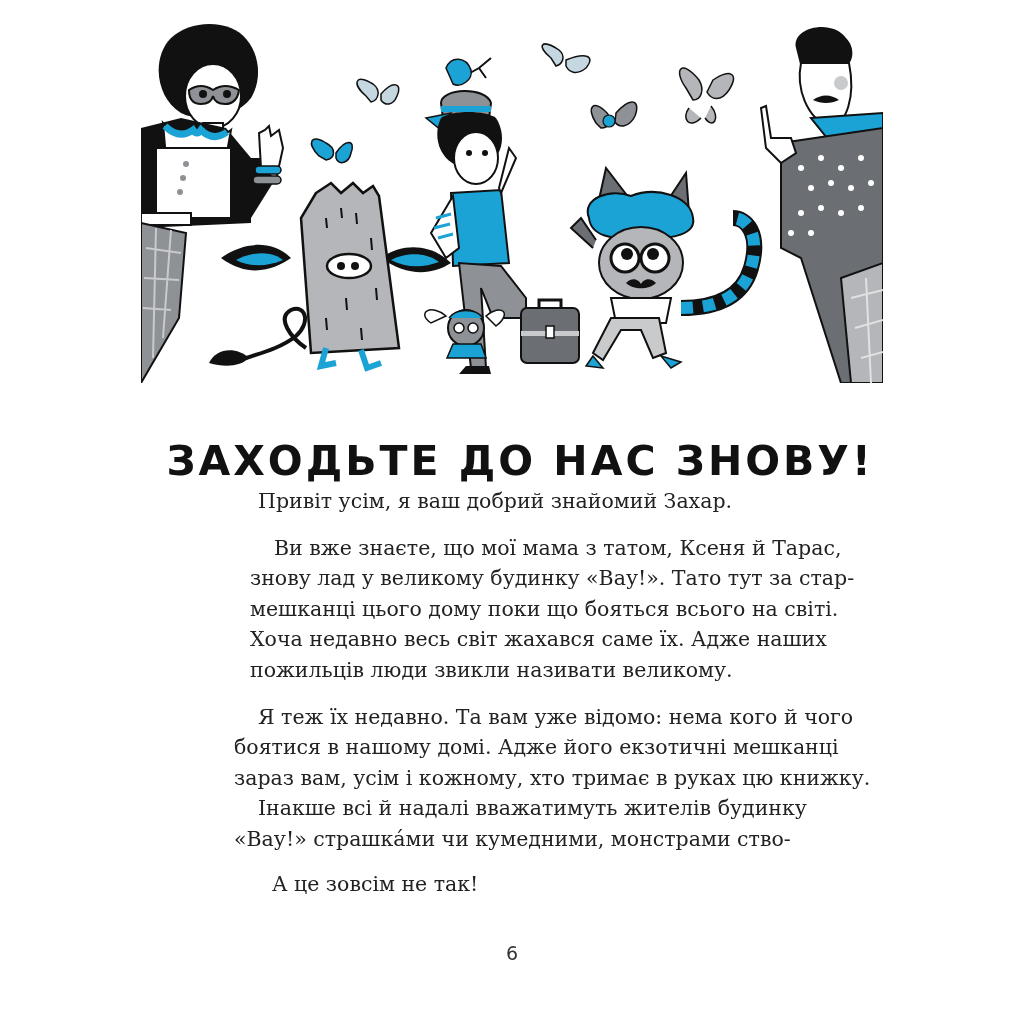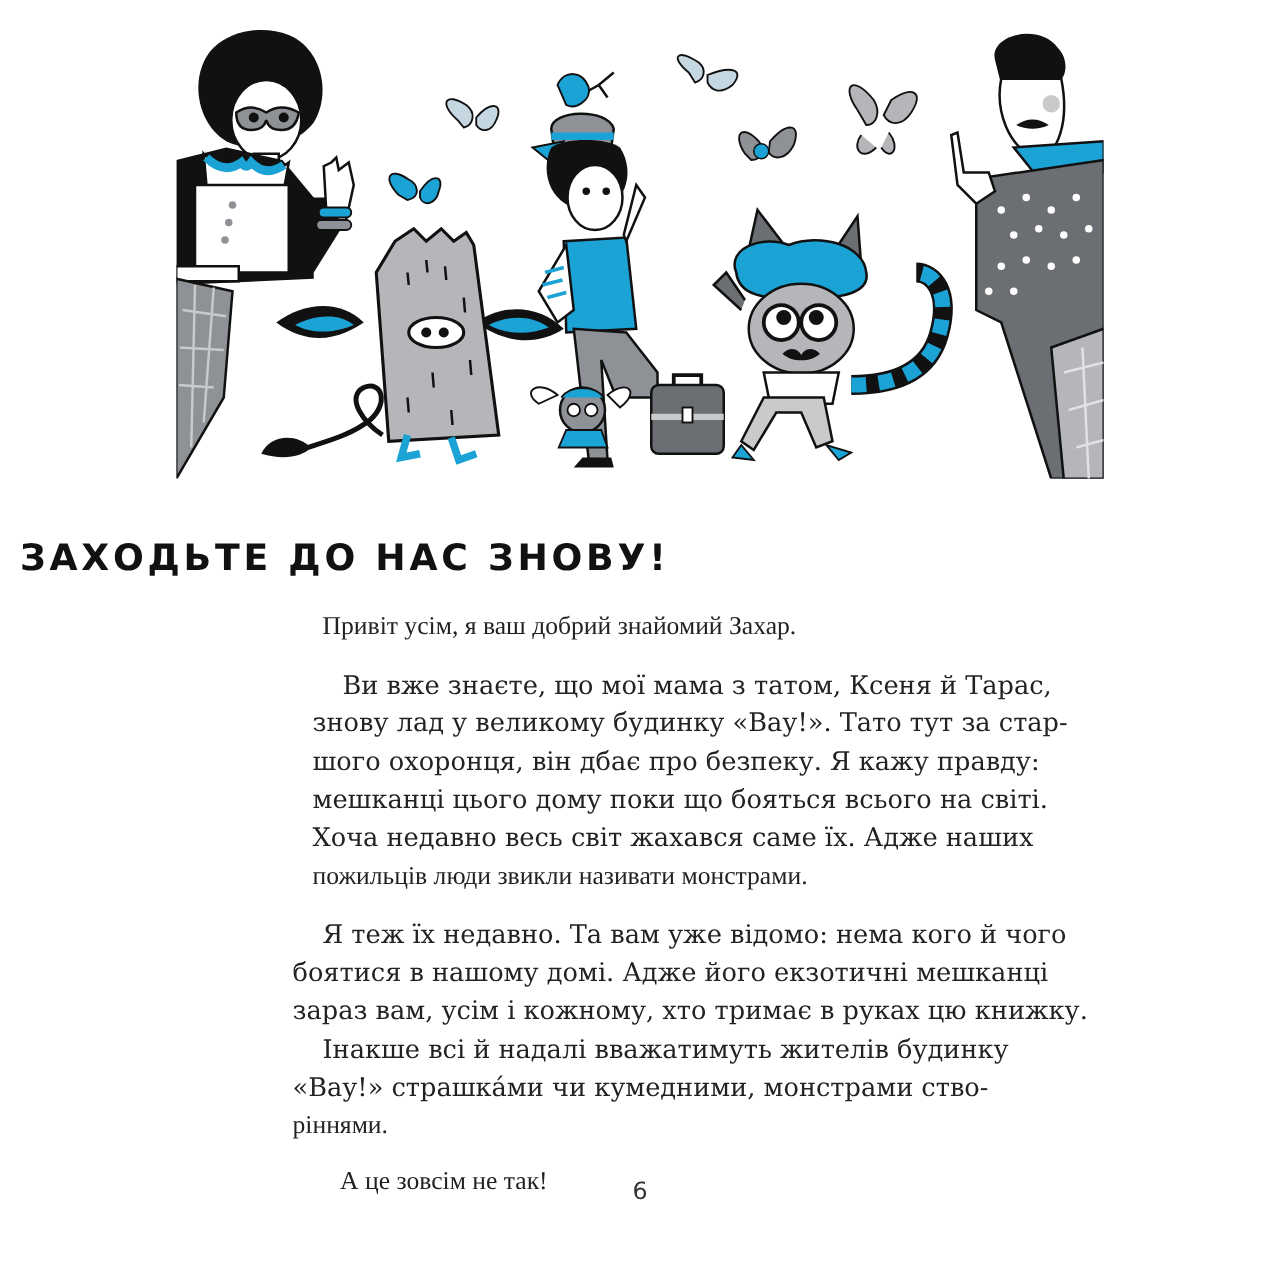--- a/index.html
+++ b/index.html
@@ -1,30 +1,30 @@
 <!DOCTYPE html>
 <html><head>
 <meta charset="utf-8">
 <style>
   html, body { margin: 0; padding: 0; background: #ffffff; }
   body { width: 1024px; height: 1024px; position: relative; overflow: hidden; font-family: "DejaVu Serif", serif; }
   .illustration { position: absolute; left: 141px; top: 18px; width: 742px; height: 365px; overflow: hidden; }
   .illustration svg { display: block; }
   .title {
-    position: absolute; left: 16px; right: 0; top: 410px; text-align: left;
-    font-family: "DejaVu Sans", sans-serif; font-weight: bold; font-size: 29px;
+    position: absolute; left: 16px; right: 0; top: 410px; text-align: center;
+    font-family: "DejaVu Sans", sans-serif; font-weight: bold; font-size: 41px;
     letter-spacing: 3px; color: #111; text-transform: uppercase;
     font-variant: small-caps;
   }
   .body-text {
     position: absolute; left: 258px; top: 486px; width: 526px;
     font-family: "DejaVu Serif", serif; font-size: 20.5px; line-height: 30.6px; color: #222;
   }
   .line { display: block; white-space: nowrap; text-align: justify; text-align-last: justify; height: 30.6px; }
-  .line.flush-left { text-align-last: left; font-family: Liberation Serif, serif; }
+  .line.flush-left { text-align-last: left; }
   .page-number {
     position: absolute; left: 0; right: 0; top: 942px; text-align: center;
     font-family: "DejaVu Sans", sans-serif; font-size: 19px; color: #333;
   }
 </style>
 </head>
 <body>
 
 <div class="illustration">
   <svg width="742" height="365" viewBox="0 0 742 365" xmlns="http://www.w3.org/2000/svg">
@@ -164,33 +164,31 @@
 
 <h1 class="title">Заходьте до нас знову!</h1>
 
 <div class="body-text">
   <p style="margin:0">
     <span class="line flush-left" style="padding-left:0">Привіт усім, я ваш добрий знайомий Захар.</span>
   </p>
   <p style="margin:16px">
     <span class="line" style="padding-left:0">Ви вже знаєте, що мої мама з татом, Ксеня й Тарас,</span>
     <span class="line" style="margin-left:-24px">знову лад у великому будинку «Вау!». Тато тут за стар-</span>
-    <span class="line" style="margin-left:-24px">шого охоронця, він дбає про безпеку. Я кажу правду:</span>
     <span class="line" style="margin-left:-24px">мешканці цього дому поки що бояться всього на світі.</span>
     <span class="line" style="margin-left:-24px">Хоча недавно весь світ жахався саме їх. Адже наших</span>
-    <span class="line flush-left" style="margin-left:-24px">пожильців люди звикли називати монстрами.</span>
+    <span class="line flush-left" style="margin-left:-24px">пожильців люди звикли називати великому.</span>
   </p>
   <p style="margin:0">
     <span class="line">Я теж їх недавно. Та вам уже відомо: нема кого й чого</span>
     <span class="line" style="margin-left:-24px">боятися в нашому домі. Адже його екзотичні мешканці</span>
     <span class="line" style="margin-left:-24px">зараз вам, усім і кожному, хто тримає в руках цю книжку.</span>
   </p>
   <p style="margin:0">
     <span class="line">Інакше всі й надалі вважатимуть жителів будинку</span>
     <span class="line" style="margin-left:-24px">«Вау!» страшка́ми чи кумедними, монстрами ство-</span>
-    <span class="line flush-left" style="margin-left:-24px">ріннями.</span>
   </p>
   <p style="margin:14px">
     <span class="line flush-left">А це зовсім не так!</span>
   </p>
 </div>
 
 <div class="page-number">6</div>
 
 </body></html>

